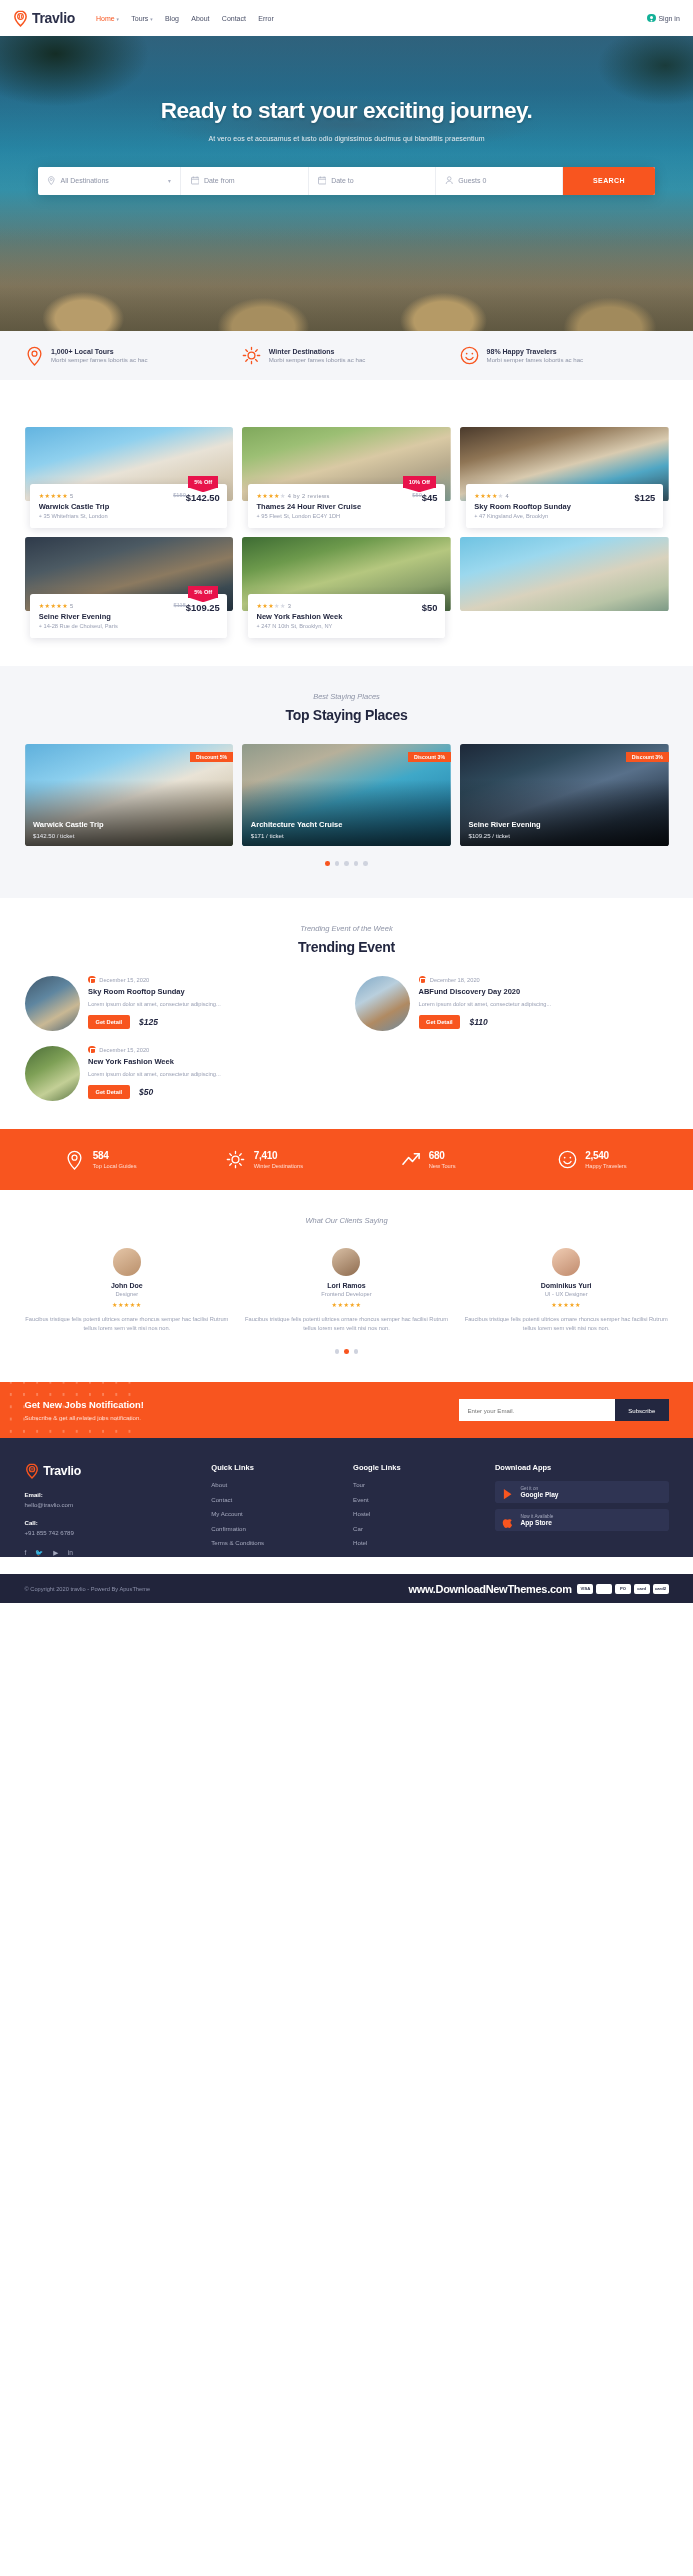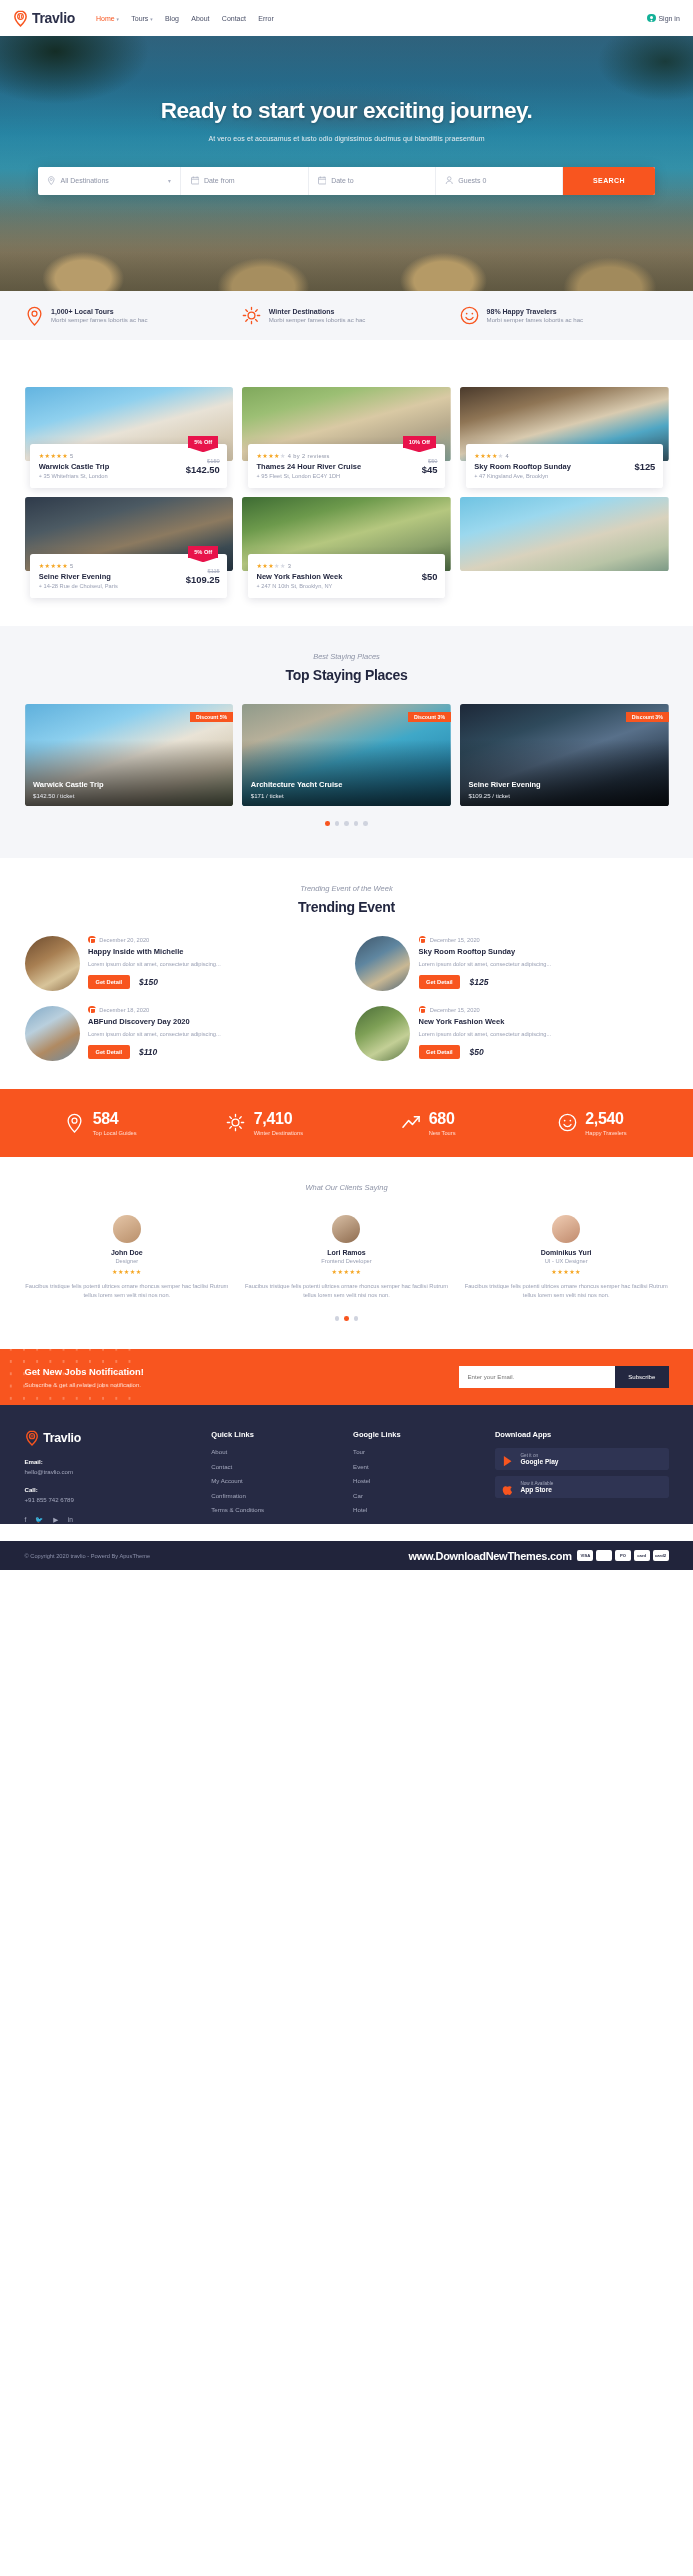--- a/index.html
+++ b/index.html
@@ -15,21 +15,21 @@
   .logo-text { font-size:14px; font-weight:bold; letter-spacing:-0.3px; color:#2b2f49; }
   .nav { display:flex; align-items:center; gap:12.3px; margin-left:21px; }
   .nav a { font-size:7px; color:#4a5068; text-decoration:none; white-space:nowrap; }
   .nav a.active { color:#f8551f; }
   .caret { font-size:4.7px; margin-left:1.9px; color:#9aa0b4; }
   .signin { margin-left:auto; display:flex; align-items:center; gap:2.8px; font-size:7px; color:#4a5068; }
   .signin-icon { width:8.5px; height:8.5px; border-radius:50%; background:#13b198; position:relative; flex:0 0 auto; }
   .signin-icon:after { content:""; position:absolute; left:2.5px; top:1.9px; width:3.4px; height:3.4px;
     border-radius:50%; background:#fff; box-shadow:0 3.2px 0 -0.6px #fff; }
   
-  .hero { height:255px; position:relative; overflow:hidden;
+  .hero { height:295px; position:relative; overflow:hidden;
     background:linear-gradient(180deg,#3f7f9e 0%,#2e7fa3 18%,#2b93b4 38%,#3aa3bd 52%,#6c8f8a 70%,#9e8f72 85%,#7d7258 100%); }
   .hero:before { content:""; position:absolute; inset:0;
     background:
       radial-gradient(ellipse 151px 85px at 8% 6%, rgba(18,40,30,.92), transparent 62%),
       radial-gradient(ellipse 113px 66px at 96% 10%, rgba(20,45,35,.75), transparent 60%),
       radial-gradient(ellipse 283px 38px at 50% 30%, rgba(60,90,110,.55), transparent 70%),
       linear-gradient(180deg, rgba(10,30,45,.30) 0%, rgba(10,30,45,.12) 40%, rgba(0,0,0,.18) 100%); }
   .hero:after { content:""; position:absolute; left:0; right:0; bottom:0; height:104px;
     background:
       radial-gradient(ellipse 66px 43px at 12% 88%, #b79c6a 0 42%, transparent 62%),
@@ -64,21 +64,21 @@
   .tcard { position:relative; }
   .tc-img { height:74px; border-radius:2.8px; background-size:cover; background-position:center; }
   .tc-body { background:#fff; border-radius:2.8px; box-shadow:0 1.9px 8.5px rgba(20,25,60,.13);
     margin:-17px 5.7px 0; padding:7.5px 7.5px 7.5px 8.5px; position:relative; display:flex; }
   .tc-left { flex:1; min-width:0; }
   .stars { font-size:6.1px; color:#f5a623; letter-spacing:0.4px; }
   .stars .off { color:#d6d9e2; }
   .rate-n { color:#8d93a6; font-size:5.7px; margin-left:1.9px; }
   .tc-name { font-size:7.5px; font-weight:bold; color:#232740; margin-top:2.8px; white-space:nowrap; overflow:hidden; }
   .tc-addr { font-size:5.7px; color:#9aa0b4; margin-top:2.8px; white-space:nowrap; overflow:hidden; }
-  .tc-right { text-align:right; padding-left:4.7px; display:flex; flex-direction:column; justify-content:center; }
+  .tc-right { text-align:right; padding-left:4.7px; display:flex; flex-direction:row; justify-content:center; }
   .tc-old { font-size:5.7px; color:#aeb3c4; text-decoration:line-through; }
   .tc-new { font-size:9.4px; font-weight:bold; color:#232740; }
   .ribbon { position:absolute; right:9.4px; top:-8.5px; background:#e8134b; color:#fff;
     font-size:5.7px; font-weight:bold; padding:2.8px 5.7px 3.8px; z-index:3; }
   .ribbon:after { content:""; position:absolute; left:0; right:0; bottom:-3.8px; height:4.7px;
     background:#e8134b; clip-path:polygon(0 0,100% 0,50% 100%); }
   
   .staying { background:#f5f6f9; padding:26.4px 0 32px; }
   .stay-grid { display:grid; grid-template-columns:repeat(3,1fr); gap:9.4px; padding:21px 24.5px 0; }
   .scard { position:relative; height:102px; border-radius:2.8px; overflow:hidden; background-size:cover; background-position:center; }
@@ -103,21 +103,21 @@
   .tr-cal:after { content:""; position:absolute; left:1.9px; top:2.5px; width:3.8px; height:3.2px; border:0.6px solid #fff; border-radius:0.5px; }
   .tr-name { font-size:7.5px; font-weight:bold; color:#232740; margin-top:3.8px; }
   .tr-desc { font-size:5.7px; color:#9aa0b4; line-height:1.55; margin-top:3.8px; }
   .tr-row { display:flex; align-items:center; gap:9.4px; margin-top:6.6px; }
   .tr-btn { background:#f8551f; color:#fff; font-size:5.7px; font-weight:bold; padding:3.8px 7.5px; border-radius:1.9px; border:0; }
   .tr-price { font-size:8.5px; font-weight:bold; font-style:italic; color:#232740; }
   
   .stats { background:#f8551f; padding:21px 19px; display:flex; }
   .stat { flex:1; display:flex; align-items:center; gap:8.5px; justify-content:center; }
   .stat-ic { width:19px; height:19px; flex:0 0 auto; }
-  .stat-n { font-size:16px; font-weight:bold; color:#fff; letter-spacing:-0.3px; }
+  .stat-n { font-size:10px; font-weight:bold; color:#fff; letter-spacing:-0.3px; }
   .stat-l { font-size:5.7px; color:#ffded4; margin-top:1.9px; }
   
   .testi { padding:26.4px 24.5px 28px; }
   .te-grid { display:grid; grid-template-columns:repeat(3,1fr); gap:15px; padding-top:22.6px; text-align:center; }
   .te-av { width:28px; height:28px; border-radius:50%; margin:0 auto; background-size:cover; background-position:center; }
   .te-n { font-size:7px; font-weight:bold; color:#232740; margin-top:6.6px; }
   .te-r { font-size:5.7px; color:#9aa0b4; margin-top:1.9px; }
   .te-s { font-size:6.1px; color:#f5a623; margin-top:3.8px; letter-spacing:0.5px; }
   .te-q { font-size:5.7px; color:#9aa0b4; line-height:1.7; margin-top:6.6px; }
   
@@ -379,35 +379,20 @@
     </div>
 </div>
 
 <div class="trend">
   <div class="sec-head">
     <div class="sec-sub">Trending Event of the Week</div>
     <div class="sec-title">Trending Event</div>
   </div>
   <div class="tr-grid" id="tr-grid">
  <div class="tr-item">
-  <div class="tr-thumb" style="background-image:linear-gradient(150deg,#6b4a2e 0%,#a87f52 40%,#d8c49a 70%,#8a6a46 100%)"></div>
-  <div class="tr-body">
-    <div class="tr-date">
-            <span class="tr-cal"></span>
-            <span>December 20, 2020</span>
-          </div>
-    <div class="tr-name">Happy Inside with Michelle</div>
-    <div class="tr-desc">Lorem ipsum dolor sit amet, consectetur adipiscing...</div>
-    <div class="tr-row">
-            <button class="tr-btn">Get Detail</button>
-    <span class="tr-price">$150</span>
-          </div>
-  </div>
- </div>
- <div class="tr-item">
   <div class="tr-thumb" style="background-image:linear-gradient(150deg,#3f566a 0%,#5f86a0 38%,#c9b894 68%,#4a6274 100%)"></div>
   <div class="tr-body">
     <div class="tr-date">
             <span class="tr-cal"></span>
             <span>December 15, 2020</span>
           </div>
     <div class="tr-name">Sky Room Rooftop Sunday</div>
     <div class="tr-desc">Lorem ipsum dolor sit amet, consectetur adipiscing...</div>
     <div class="tr-row">
             <button class="tr-btn">Get Detail</button>

